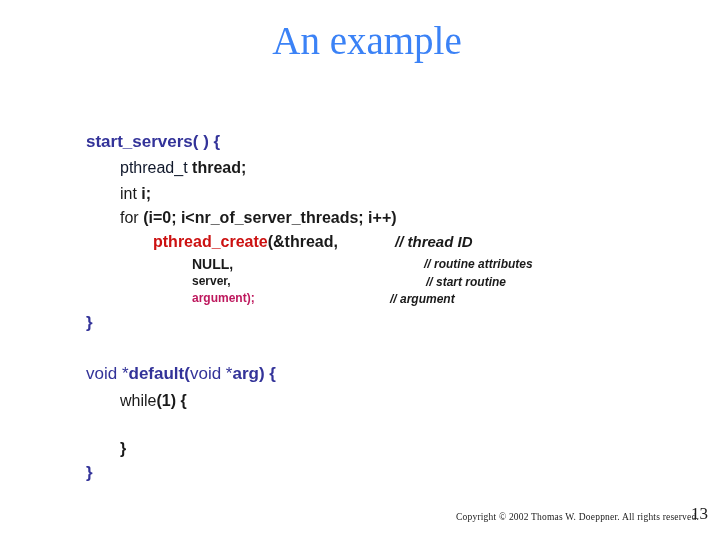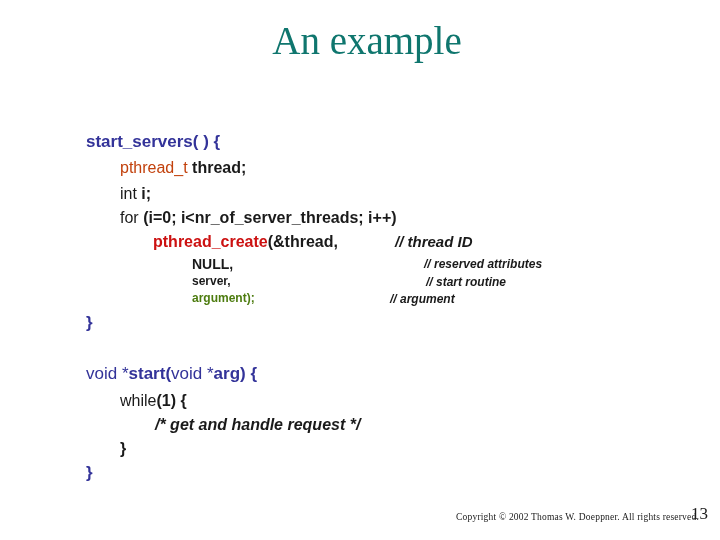--- a/index.html
+++ b/index.html
@@ -46,38 +46,37 @@
     top: 504px;
     left: 691px;
     font-family: "Liberation Serif", serif;
     font-size: 17px;
     color: #1a1a1a;
   }
 </style>
 </head>
 <body>
 
-<div class="slide-title" style="color: #0f766e;">An example</div>
+<div class="slide-title" style="color: #3b82f6;">An example</div>
 
 <div class="code-area">
     <div class="code-line" style="left: 86px; top: 133px; font-size: 17px;"><span class="b" style="color: rgb(51, 51, 153);">start_servers( ) {</span></div>
-    <div class="code-line" style="left: 120px; top: 159px; font-size: 16px;"><span style="color: #c2410c; text-align: center;">pthread_t </span><span class="b" style="color: rgb(26, 26, 26);">thread;</span></div>
+    <div class="code-line" style="left: 120px; top: 159px; font-size: 16px;"><span style="color: #0f172a; text-align: center;">pthread_t </span><span class="b" style="color: rgb(26, 26, 26);">thread;</span></div>
     <div class="code-line" style="left: 120px; top: 185px; font-size: 16px;"><span style="color: rgb(26, 26, 26);">int </span><span class="b" style="color: rgb(26, 26, 26);">i;</span></div>
     <div class="code-line" style="left: 120px; top: 209px; font-size: 16px;"><span style="color: rgb(26, 26, 26);">for </span><span class="b" style="color: rgb(26, 26, 26);">(i=0; i&lt;nr_of_server_threads; i++)</span></div>
     <div class="code-line" style="left: 153px; top: 233px; font-size: 16px;"><span class="b" style="color: rgb(204, 17, 17); margin-top: 20px;">pthread_create</span><span class="b" style="color: rgb(26, 26, 26);">(&amp;thread,</span></div>
     <div class="code-line" style="left: 395px; top: 234px; font-size: 15px;"><span class="b i" style="color: rgb(26, 26, 26);">// thread ID</span></div>
     <div class="code-line" style="left: 192px; top: 257px; font-size: 14px;"><span class="b" style="color: rgb(26, 26, 26);">NULL,</span></div>
-    <div class="code-line" style="left: 424px; top: 258px; font-size: 12px;"><span class="b i" style="color: rgb(26, 26, 26);">// reserved attributes</span></div>
+    <div class="code-line" style="left: 424px; top: 258px; font-size: 12px;"><span class="b i" style="color: rgb(26, 26, 26);">// routine attributes</span></div>
     <div class="code-line" style="left: 192px; top: 275px; font-size: 12px;"><span class="b" style="color: rgb(26, 26, 26);">server,</span></div>
     <div class="code-line" style="left: 426px; top: 276px; font-size: 12px; text-align: right;"><span class="b i" style="color: rgb(26, 26, 26);">// start routine</span></div>
-    <div class="code-line" style="left: 192px; top: 292px; font-size: 12px;"><span class="b" style="color: #4d7c0f;">argument);</span></div>
+    <div class="code-line" style="left: 192px; top: 292px; font-size: 12px;"><span class="b" style="color: #be185d;">argument);</span></div>
     <div class="code-line" style="left: 390px; top: 293px; font-size: 12px;"><span class="b i" style="color: rgb(26, 26, 26);">// argument</span></div>
     <div class="code-line" style="left: 86px; top: 314px; font-size: 17px;"><span class="b" style="color: rgb(51, 51, 153);">}</span></div>
-    <div class="code-line" style="left: 86px; top: 365px; font-size: 17px;"><span style="color: rgb(51, 51, 153);">void *</span><span class="b" style="color: rgb(51, 51, 153);">start(</span><span style="color: rgb(51, 51, 153);">void *</span><span class="b" style="color: rgb(51, 51, 153);">arg) {</span></div>
+    <div class="code-line" style="left: 86px; top: 365px; font-size: 17px;"><span style="color: rgb(51, 51, 153);">void *</span><span class="b" style="color: rgb(51, 51, 153);">default(</span><span style="color: rgb(51, 51, 153);">void *</span><span class="b" style="color: rgb(51, 51, 153);">arg) {</span></div>
     <div class="code-line" style="left: 120px; top: 392px; font-size: 16px;"><span style="color: rgb(26, 26, 26);">while</span><span class="b" style="color: rgb(26, 26, 26);">(1) {</span></div>
-    <div class="code-line" style="left: 155px; top: 416px; font-size: 16px;"><span class="b i" style="color: rgb(26, 26, 26);">/* get and handle request */</span></div>
     <div class="code-line" style="left: 120px; top: 440px; font-size: 16px;"><span class="b" style="color: rgb(26, 26, 26);">}</span></div>
     <div class="code-line" style="left: 86px; top: 464px; font-size: 17px;"><span class="b" style="color: rgb(51, 51, 153);">}</span></div>
   </div>
 
 <div class="footer-copyright">Copyright © 2002 Thomas W. Doeppner. All rights reserved.</div>
 
 <div class="page-number">13</div>
 
 </body></html>

